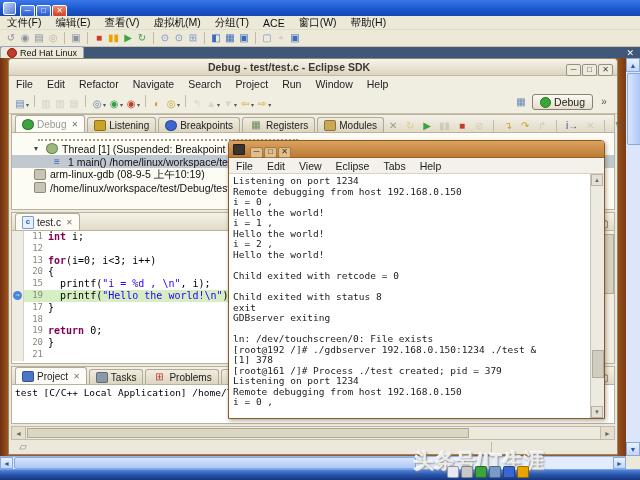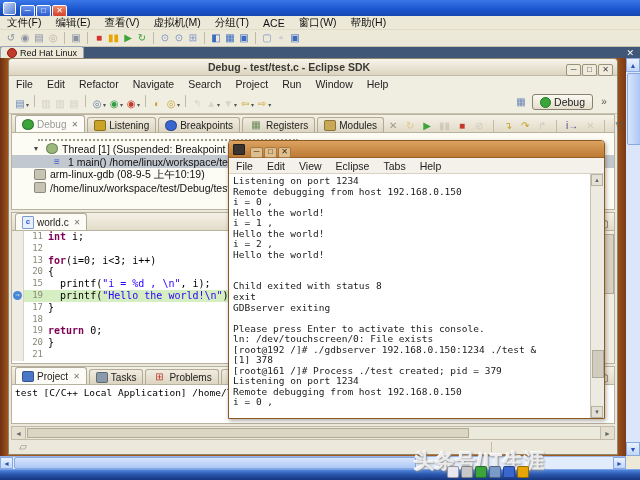--- a/index.html
+++ b/index.html
@@ -298,21 +298,21 @@
               <span class="tlab">/home/linux/workspace/test/Debug/test (08-</span>
             </div>
           </div>
       </div>
 
       <div id="editor-view" class="view">
         <div class="tabrow">
           <span id="ed-tabs" style="display:flex;align-items:flex-end;gap:2px">
               <div class="tab active">
                 <span class="ico sh-filebox" style="background: rgb(232, 240, 252); color: rgb(42, 90, 200);">c</span>
-                <span class="tlabel">world.c</span>
+                <span class="tlabel">test.c</span>
                 <span class="tclose">✕</span>
               </div>
             </span>
           <span class="vright">
             <span class="ico" style="color:#555">▭</span>
             <span class="ico" style="color:#555">▢</span>
           </span>
         </div>
         <div id="ed-body">
             <div class="cl"><span class="gutcol"></span><span class="ln">11</span><span class="codeln"><span class="k">int</span><span> i;</span></span></div>
@@ -393,26 +393,26 @@
     <div id="t-content">
         <div class="tl">Listening on port 1234</div>
         <div class="tl">Remote debugging from host 192.168.0.150</div>
         <div class="tl">i = 0 ,</div>
         <div class="tl">Hello the world!</div>
         <div class="tl">i = 1 ,</div>
         <div class="tl">Hello the world!</div>
         <div class="tl">i = 2 ,</div>
         <div class="tl">Hello the world!</div>
         <div class="tl"> </div>
+        <div class="tl">Child exited with retcode = 0</div>
         <div class="tl"> </div>
         <div class="tl">Child exited with status 8</div>
         <div class="tl">exit</div>
         <div class="tl">GDBserver exiting</div>
         <div class="tl"> </div>
-        <div class="tl">Please press Enter to activate this console.</div>
         <div class="tl">ln: /dev/touchscreen/0: File exists</div>
         <div class="tl">[root@192 /]# ./gdbserver 192.168.0.150:1234 ./test &amp;</div>
         <div class="tl">[1] 378</div>
         <div class="tl">[root@161 /]# Process ./test created; pid = 379</div>
         <div class="tl">Listening on port 1234</div>
         <div class="tl">Remote debugging from host 192.168.0.150</div>
         <div class="tl">i = 0 ,</div>
       </div>
     <div id="t-scroll">
       <span class="tsb-btn" style="top:0">▲</span>

